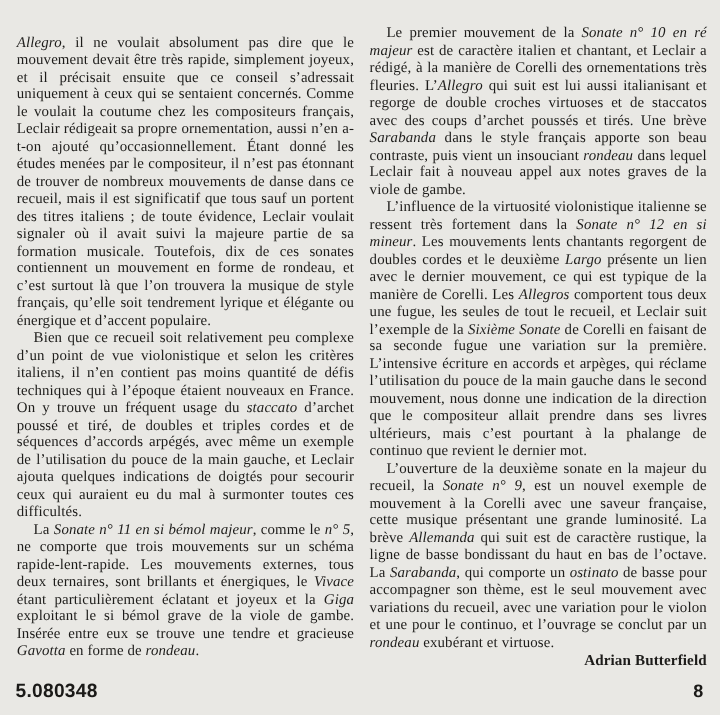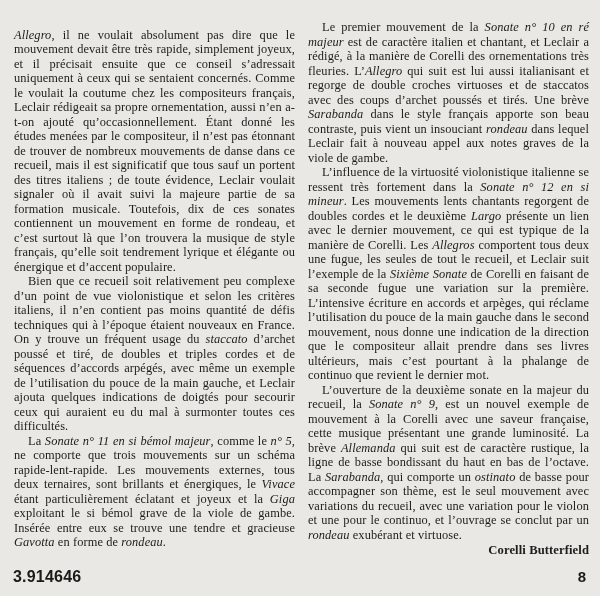--- a/index.html
+++ b/index.html
@@ -83,20 +83,20 @@
       <p class="para indent"><span>La </span><span class="it">Sonate n° 11 en si bémol majeur</span><span>, comme le </span><span class="it">n° 5</span><span>, ne comporte que trois mouvements sur un schéma rapide-lent-rapide. Les mouvements externes, tous deux ternaires, sont brillants et énergiques, le </span><span class="it">Vivace</span><span> étant particulièrement éclatant et joyeux et la </span><span class="it">Giga</span><span> exploitant le si bémol grave de la viole de gambe. Insérée entre eux se trouve une tendre et gracieuse </span><span class="it">Gavotta</span><span> en forme de </span><span class="it">rondeau</span><span>.</span></p>
     </div>
 
   <div class="column">
     <div>
         <p class="para indent"><span>Le premier mouvement de la </span><span class="it">Sonate n° 10 en ré majeur</span><span> est de caractère italien et chantant, et Leclair a rédigé, à la manière de Corelli des ornementations très fleuries. L’</span><span class="it">Allegro</span><span> qui suit est lui aussi italianisant et regorge de double croches virtuoses et de staccatos avec des coups d’archet poussés et tirés. Une brève </span><span class="it">Sarabanda</span><span> dans le style français apporte son beau contraste, puis vient un insouciant </span><span class="it">rondeau</span><span> dans lequel Leclair fait à nouveau appel aux notes graves de la viole de gambe.</span></p>
         <p class="para indent"><span>L’influence de la virtuosité violonistique italienne se ressent très fortement dans la </span><span class="it">Sonate n° 12 en si mineur</span><span>. Les mouvements lents chantants regorgent de doubles cordes et le deuxième </span><span class="it">Largo</span><span> présente un lien avec le dernier mouvement, ce qui est typique de la manière de Corelli. Les </span><span class="it">Allegros</span><span> comportent tous deux une fugue, les seules de tout le recueil, et Leclair suit l’exemple de la </span><span class="it">Sixième Sonate</span><span> de Corelli en faisant de sa seconde fugue une variation sur la première. L’intensive écriture en accords et arpèges, qui réclame l’utilisation du pouce de la main gauche dans le second mouvement, nous donne une indication de la direction que le compositeur allait prendre dans ses livres ultérieurs, mais c’est pourtant à la phalange de continuo que revient le dernier mot.</span></p>
         <p class="para indent"><span>L’ouverture de la deuxième sonate en la majeur du recueil, la </span><span class="it">Sonate n° 9</span><span>, est un nouvel exemple de mouvement à la Corelli avec une saveur française, cette musique présentant une grande luminosité. La brève </span><span class="it">Allemanda</span><span> qui suit est de caractère rustique, la ligne de basse bondissant du haut en bas de l’octave. La </span><span class="it">Sarabanda</span><span>, qui comporte un </span><span class="it">ostinato</span><span> de basse pour accompagner son thème, est le seul mouvement avec variations du recueil, avec une variation pour le violon et une pour le continuo, et l’ouvrage se conclut par un </span><span class="it">rondeau</span><span> exubérant et virtuose.</span></p>
       </div>
     <div class="signature">
-      <div class="author">Corelli Butterfield</div>
+      <div class="author">Adrian Butterfield</div>
     </div>
   </div>
 </div>
 
-<div class="footer-catalog">3.914646</div>
+<div class="footer-catalog">5.080348</div>
 
 <div class="footer-page">8</div>
 
 </body></html>

